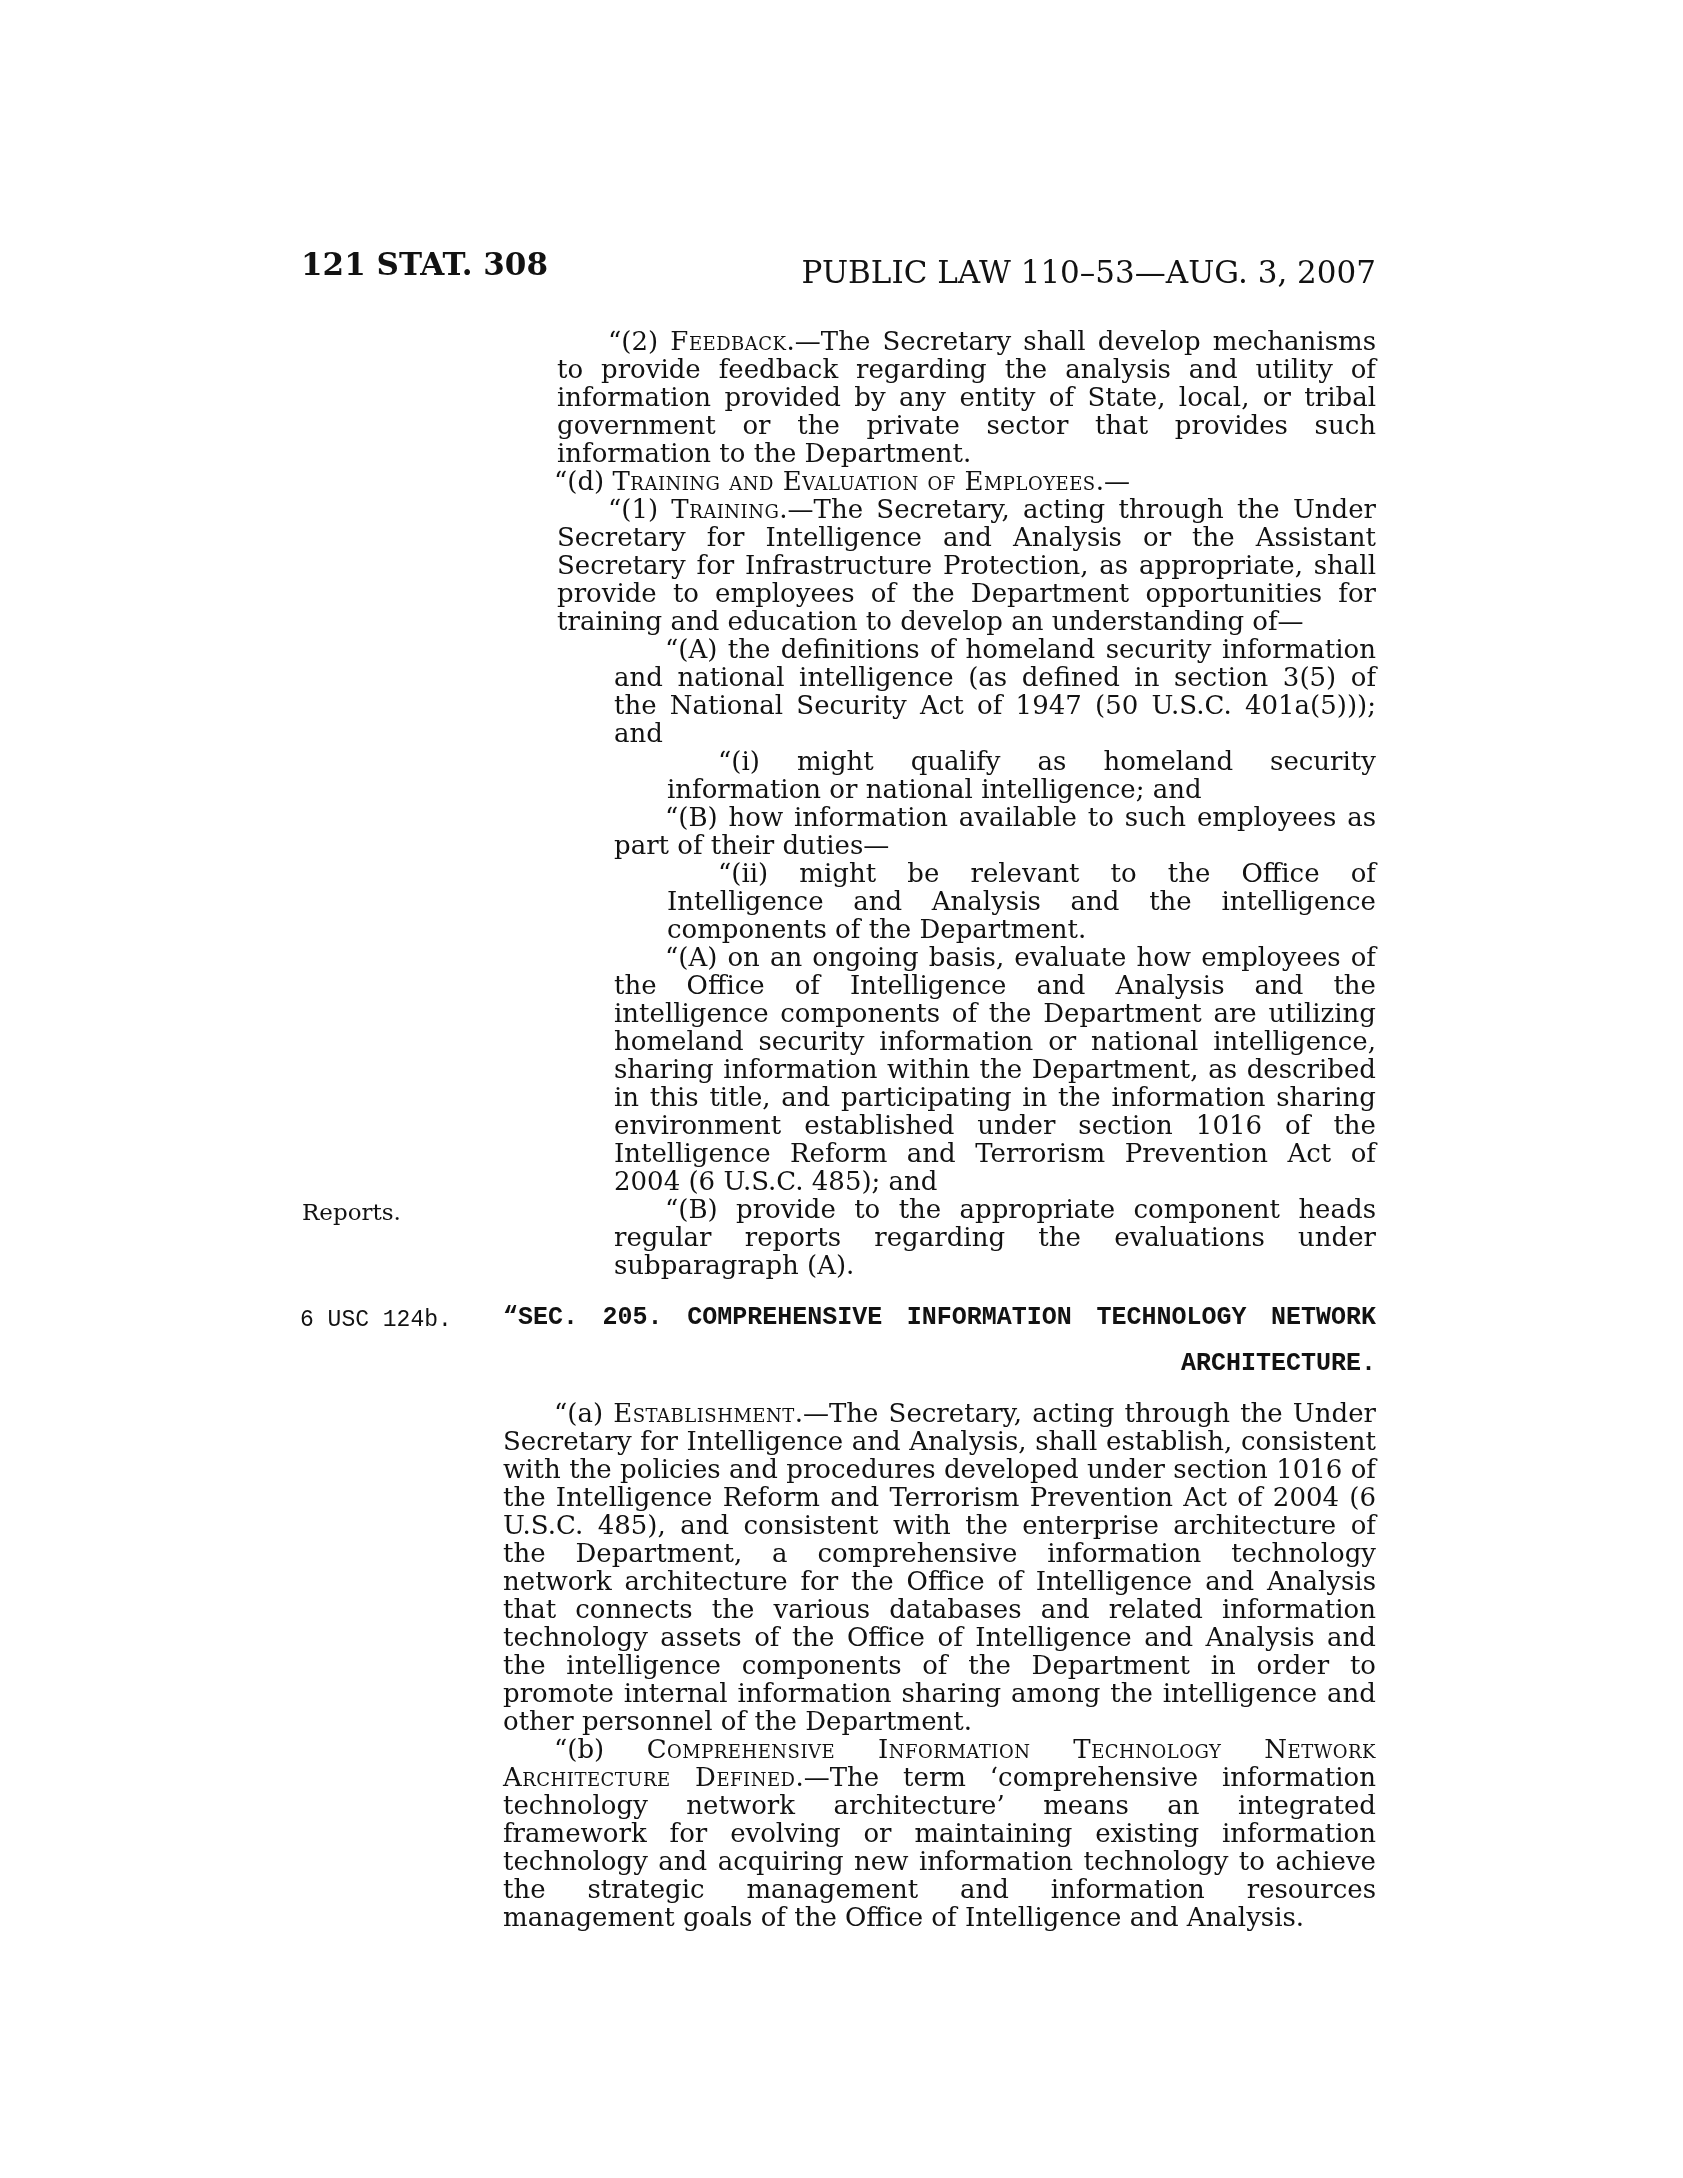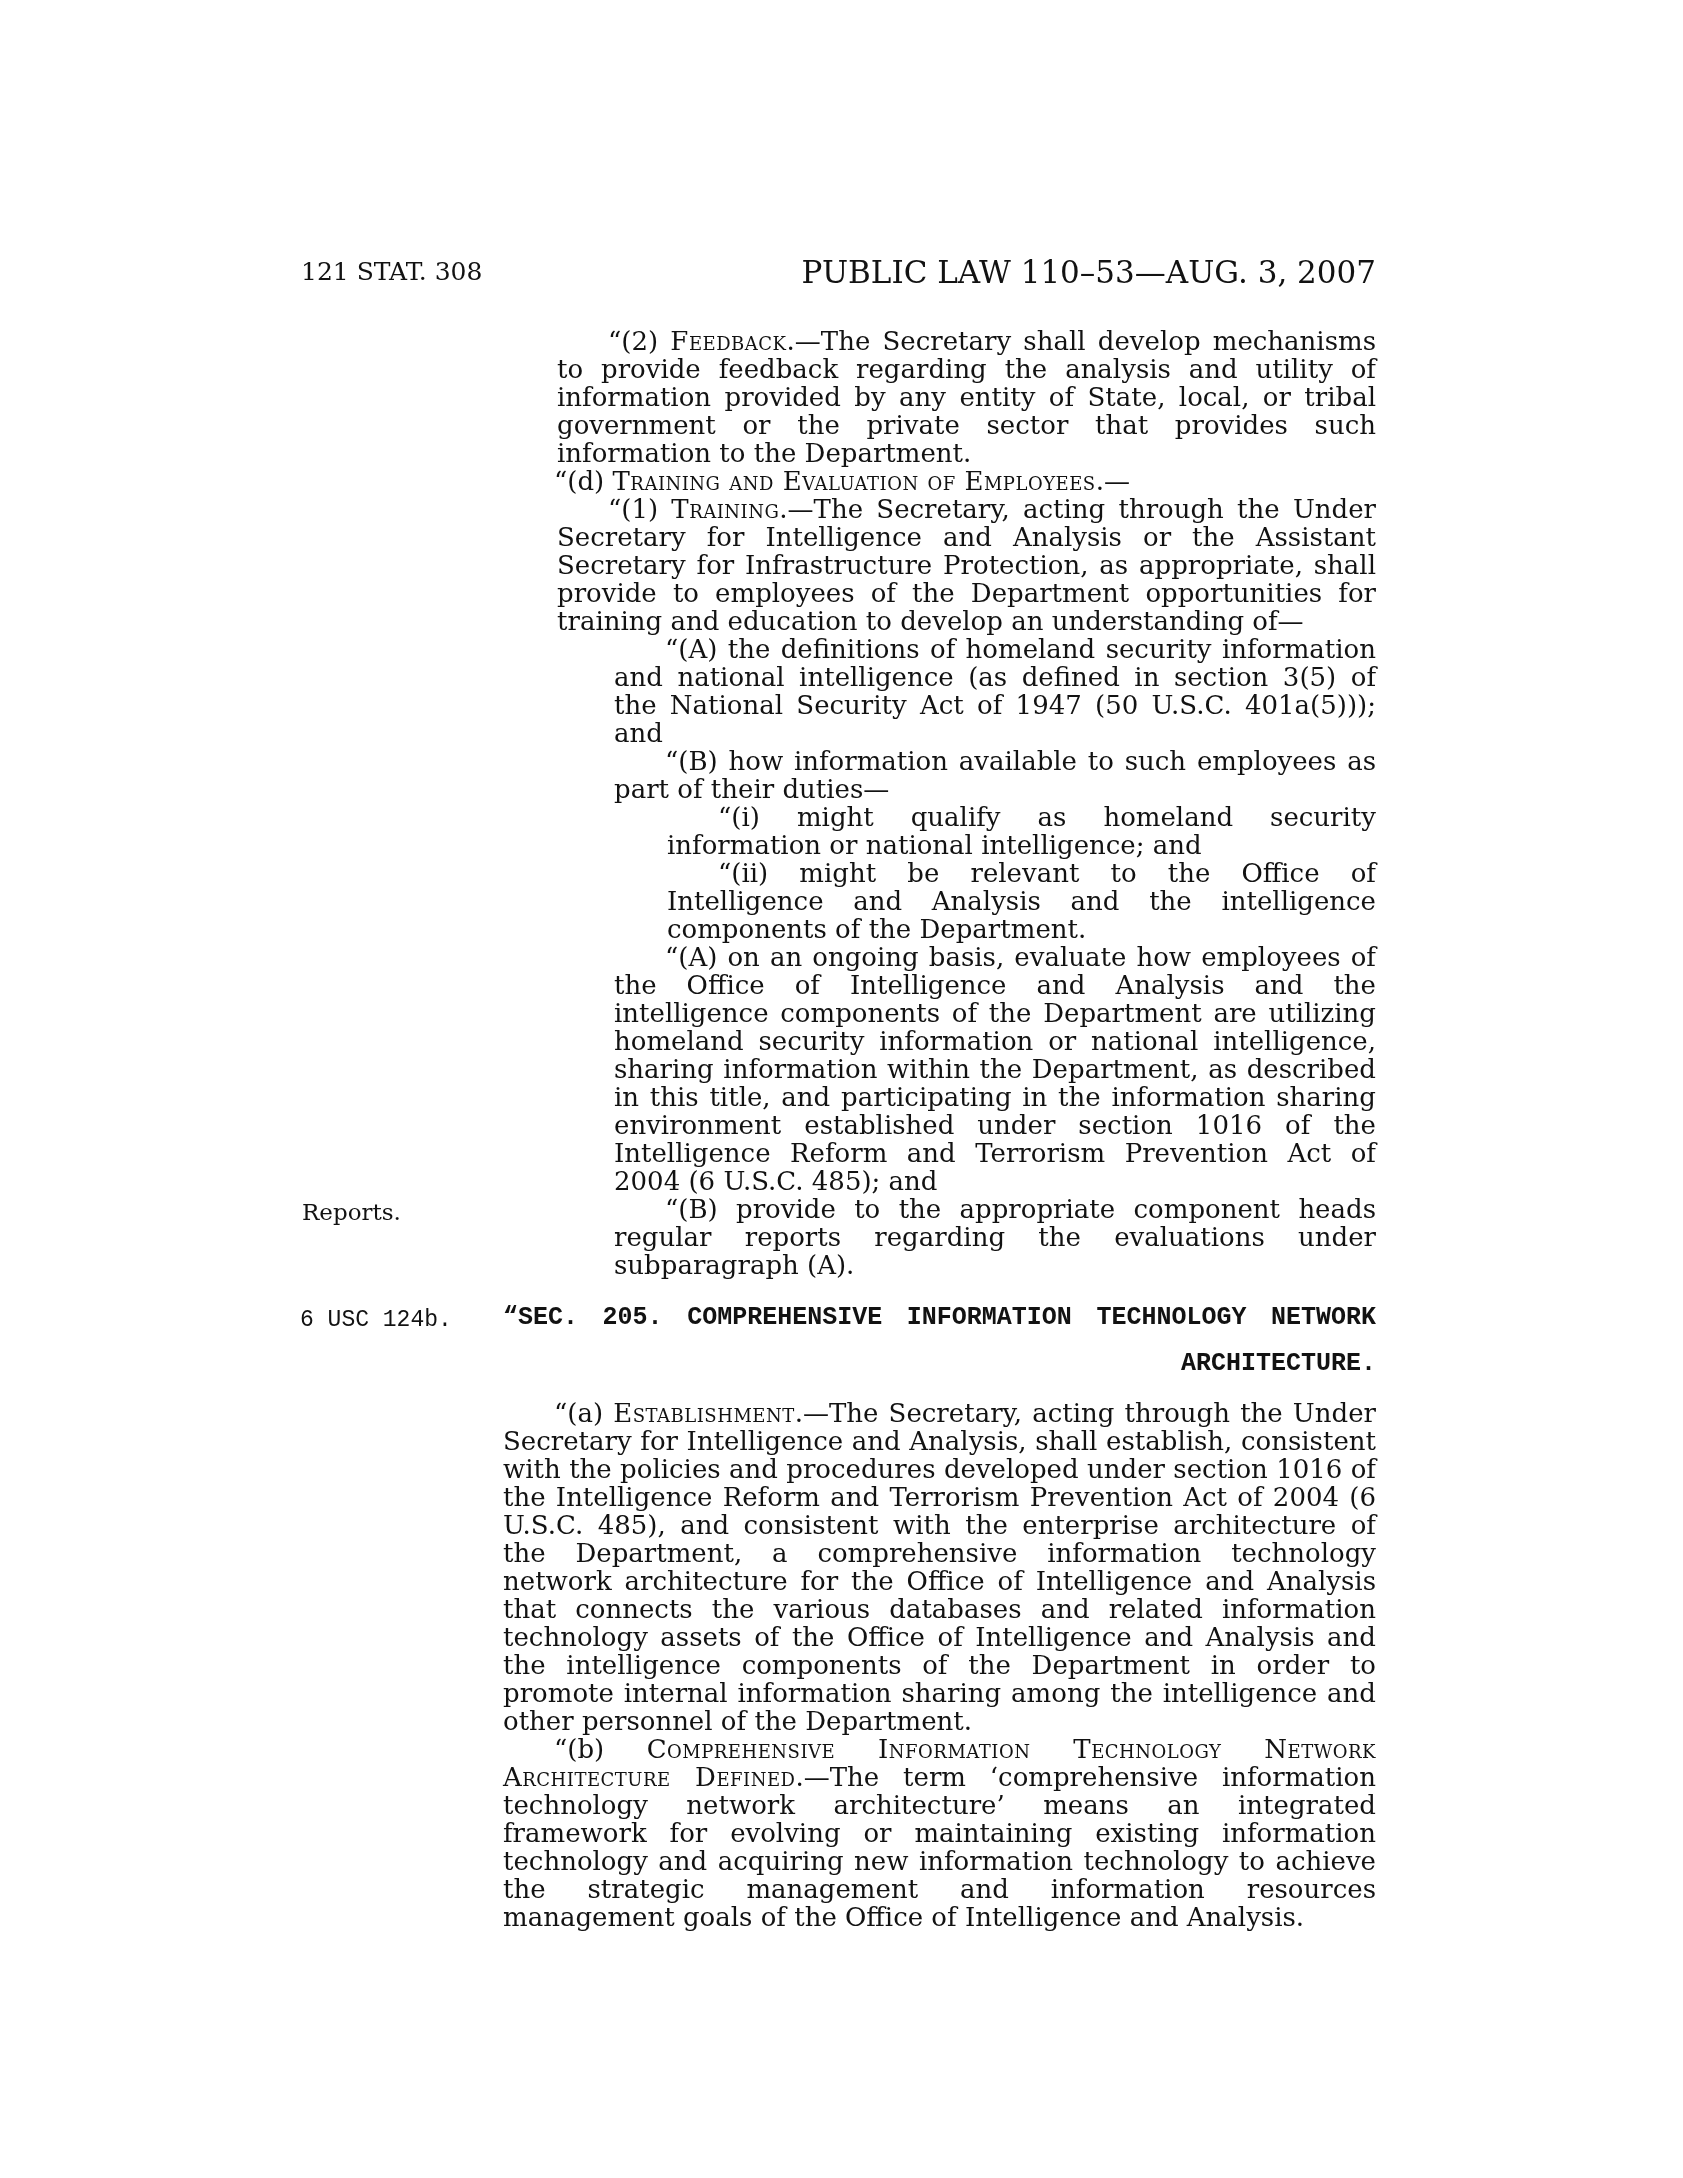--- a/index.html
+++ b/index.html
@@ -8,24 +8,25 @@
     width:1683px;
     height:2178px;
     background:#ffffff;
     font-family:"DejaVu Serif","Liberation Serif",serif;
     color:#121212;
     overflow:hidden;
   }
   .hdr-stat {
     position:absolute;
     left:301px;
-    top:255px;
-    font-size:25px;
+    top:247px;
+    font-size:31px;
     line-height:34px;
     white-space:nowrap;
+    font-weight:bold;
   }
   .hdr-law {
     position:absolute;
     left:503px;
     top:255px;
     width:873px;
     text-align:right;
     font-size:31px;
     line-height:34px;
     white-space:nowrap;
@@ -88,22 +89,22 @@
 
   <div class="hdr-law">PUBLIC LAW 110–53—AUG. 3, 2007</div>
 
   <div class="column">
 
     <div>
         <div class="para lvl1"><span>“(2) </span><span class="sc">Feedback</span><span>.—The Secretary shall develop mechanisms to provide feedback regarding the analysis and utility of information provided by any entity of State, local, or tribal government or the private sector that provides such information to the Department.</span></div>
         <div class="para lvl0"><span>“(d) </span><span class="sc">Training and Evaluation of Employees</span><span>.—</span></div>
         <div class="para lvl1"><span>“(1) </span><span class="sc">Training</span><span>.—The Secretary, acting through the Under Secretary for Intelligence and Analysis or the Assistant Secretary for Infrastructure Protection, as appropriate, shall provide to employees of the Department opportunities for training and education to develop an understanding of—</span></div>
         <div class="para lvl2"><span>“(A) the definitions of homeland security information and national intelligence (as defined in section 3(5) of the National Security Act of 1947 (50 U.S.C. 401a(5))); and</span></div>
+        <div class="para lvl3"><span>“(i) might qualify as homeland security information or national intelligence; and</span></div>
         <div class="para lvl2"><span>“(B) how information available to such employees as part of their duties—</span></div>
-        <div class="para lvl3"><span>“(i) might qualify as homeland security information or national intelligence; and</span></div>
         <div class="para lvl3"><span>“(ii) might be relevant to the Office of Intelligence and Analysis and the intelligence components of the Department.</span></div>
         <div class="para lvl2"><span>“(A) on an ongoing basis, evaluate how employees of the Office of Intelligence and Analysis and the intelligence components of the Department are utilizing homeland security information or national intelligence, sharing information within the Department, as described in this title, and participating in the information sharing environment established under section 1016 of the Intelligence Reform and Terrorism Prevention Act of 2004 (6 U.S.C. 485); and</span></div>
         <div class="para lvl2"><span class="margin-note" style="left: -312px;">Reports.</span><span>“(B) provide to the appropriate component heads regular reports regarding the evaluations under subparagraph (A).</span></div>
       </div>
 
     <div class="heading">
       <span class="margin-note">6 USC 124b.</span>
       <div class="h1">“SEC. 205. COMPREHENSIVE INFORMATION TECHNOLOGY NETWORK</div>
       <div class="h2">ARCHITECTURE.</div>
     </div>

